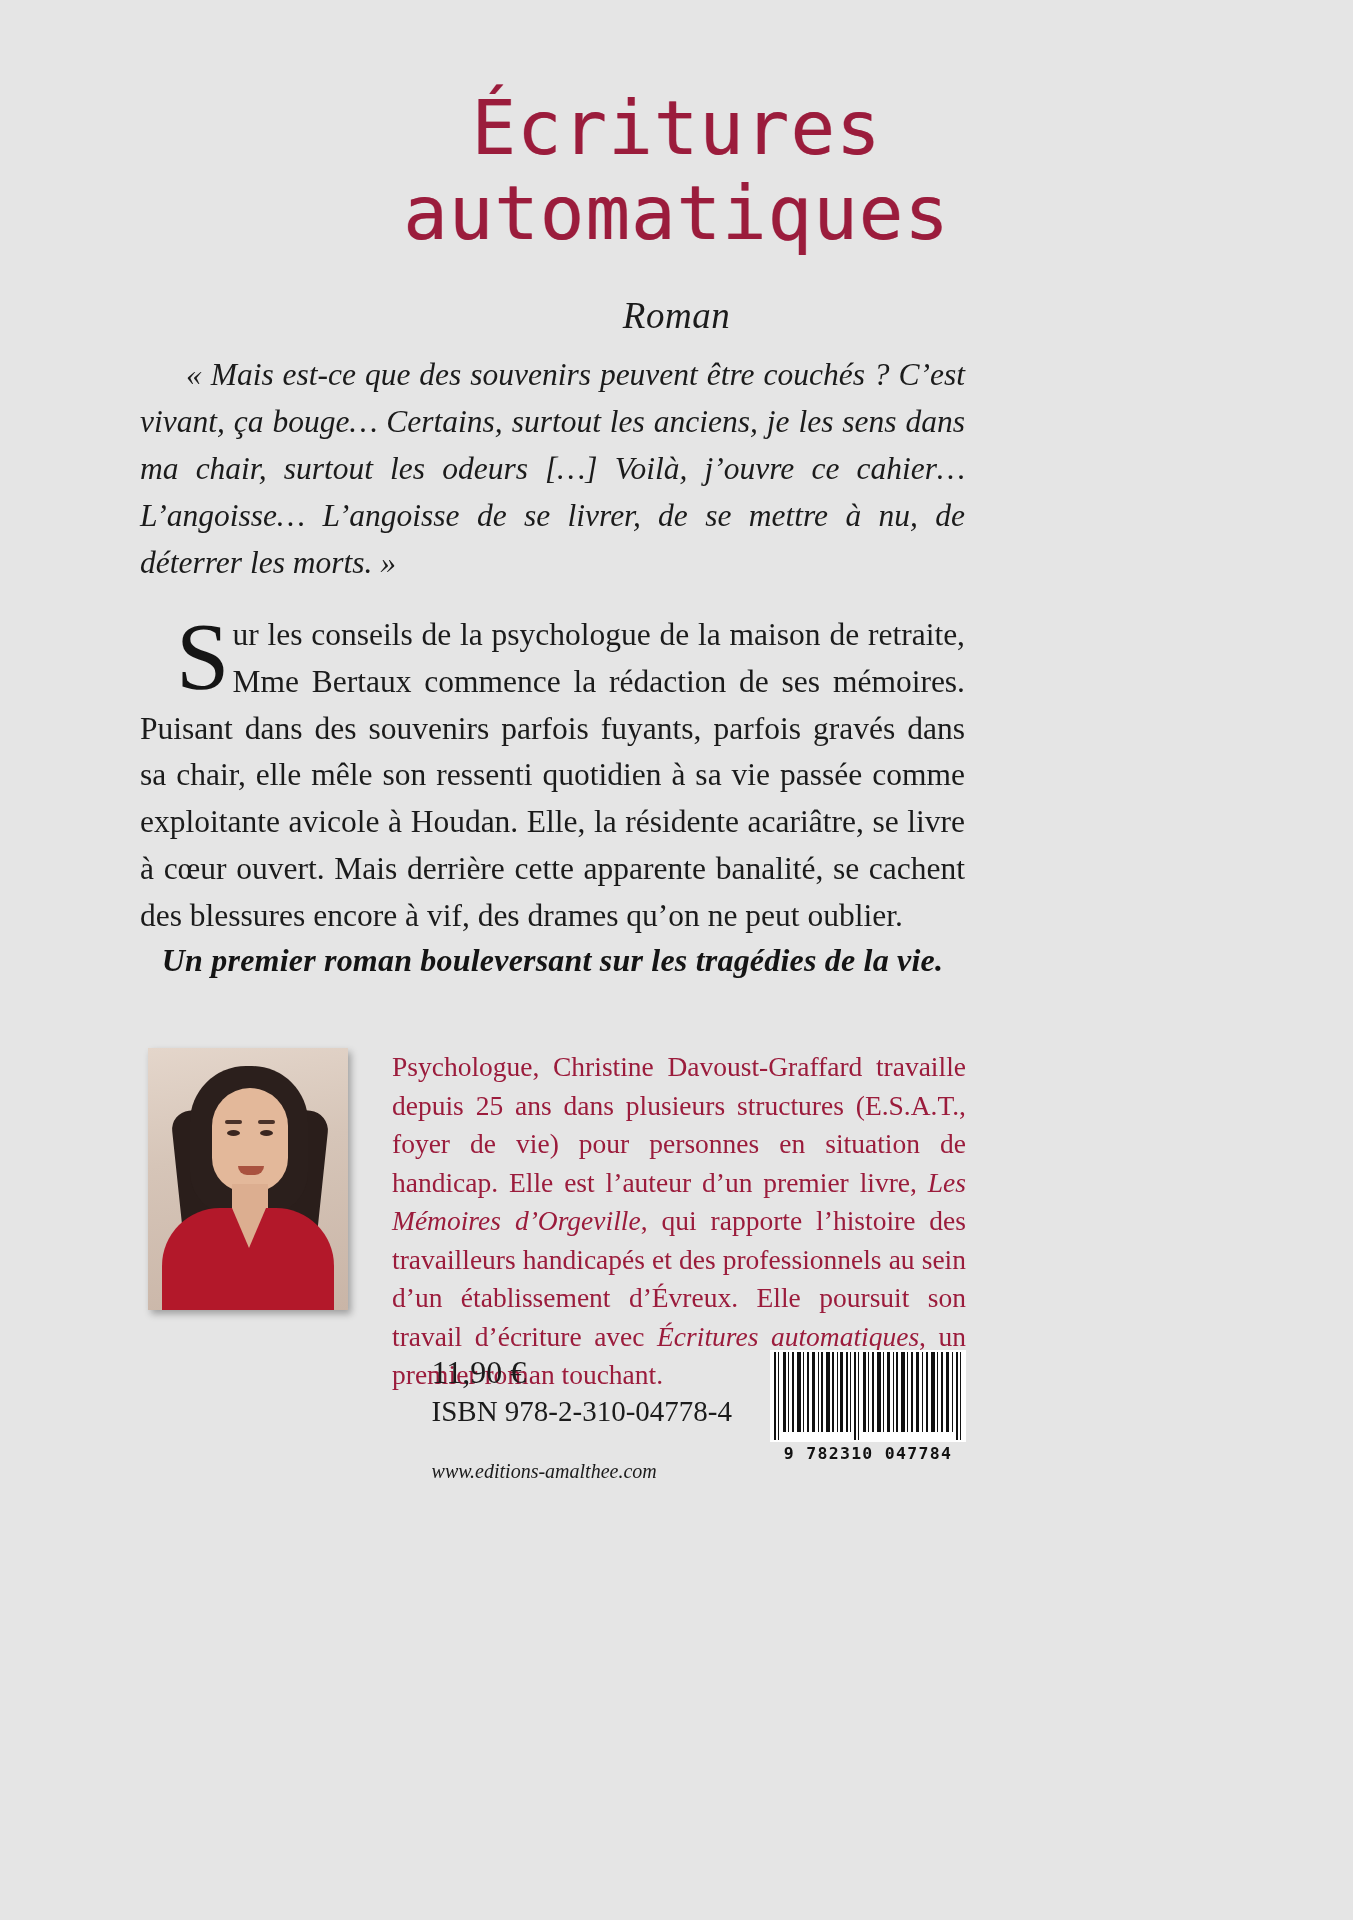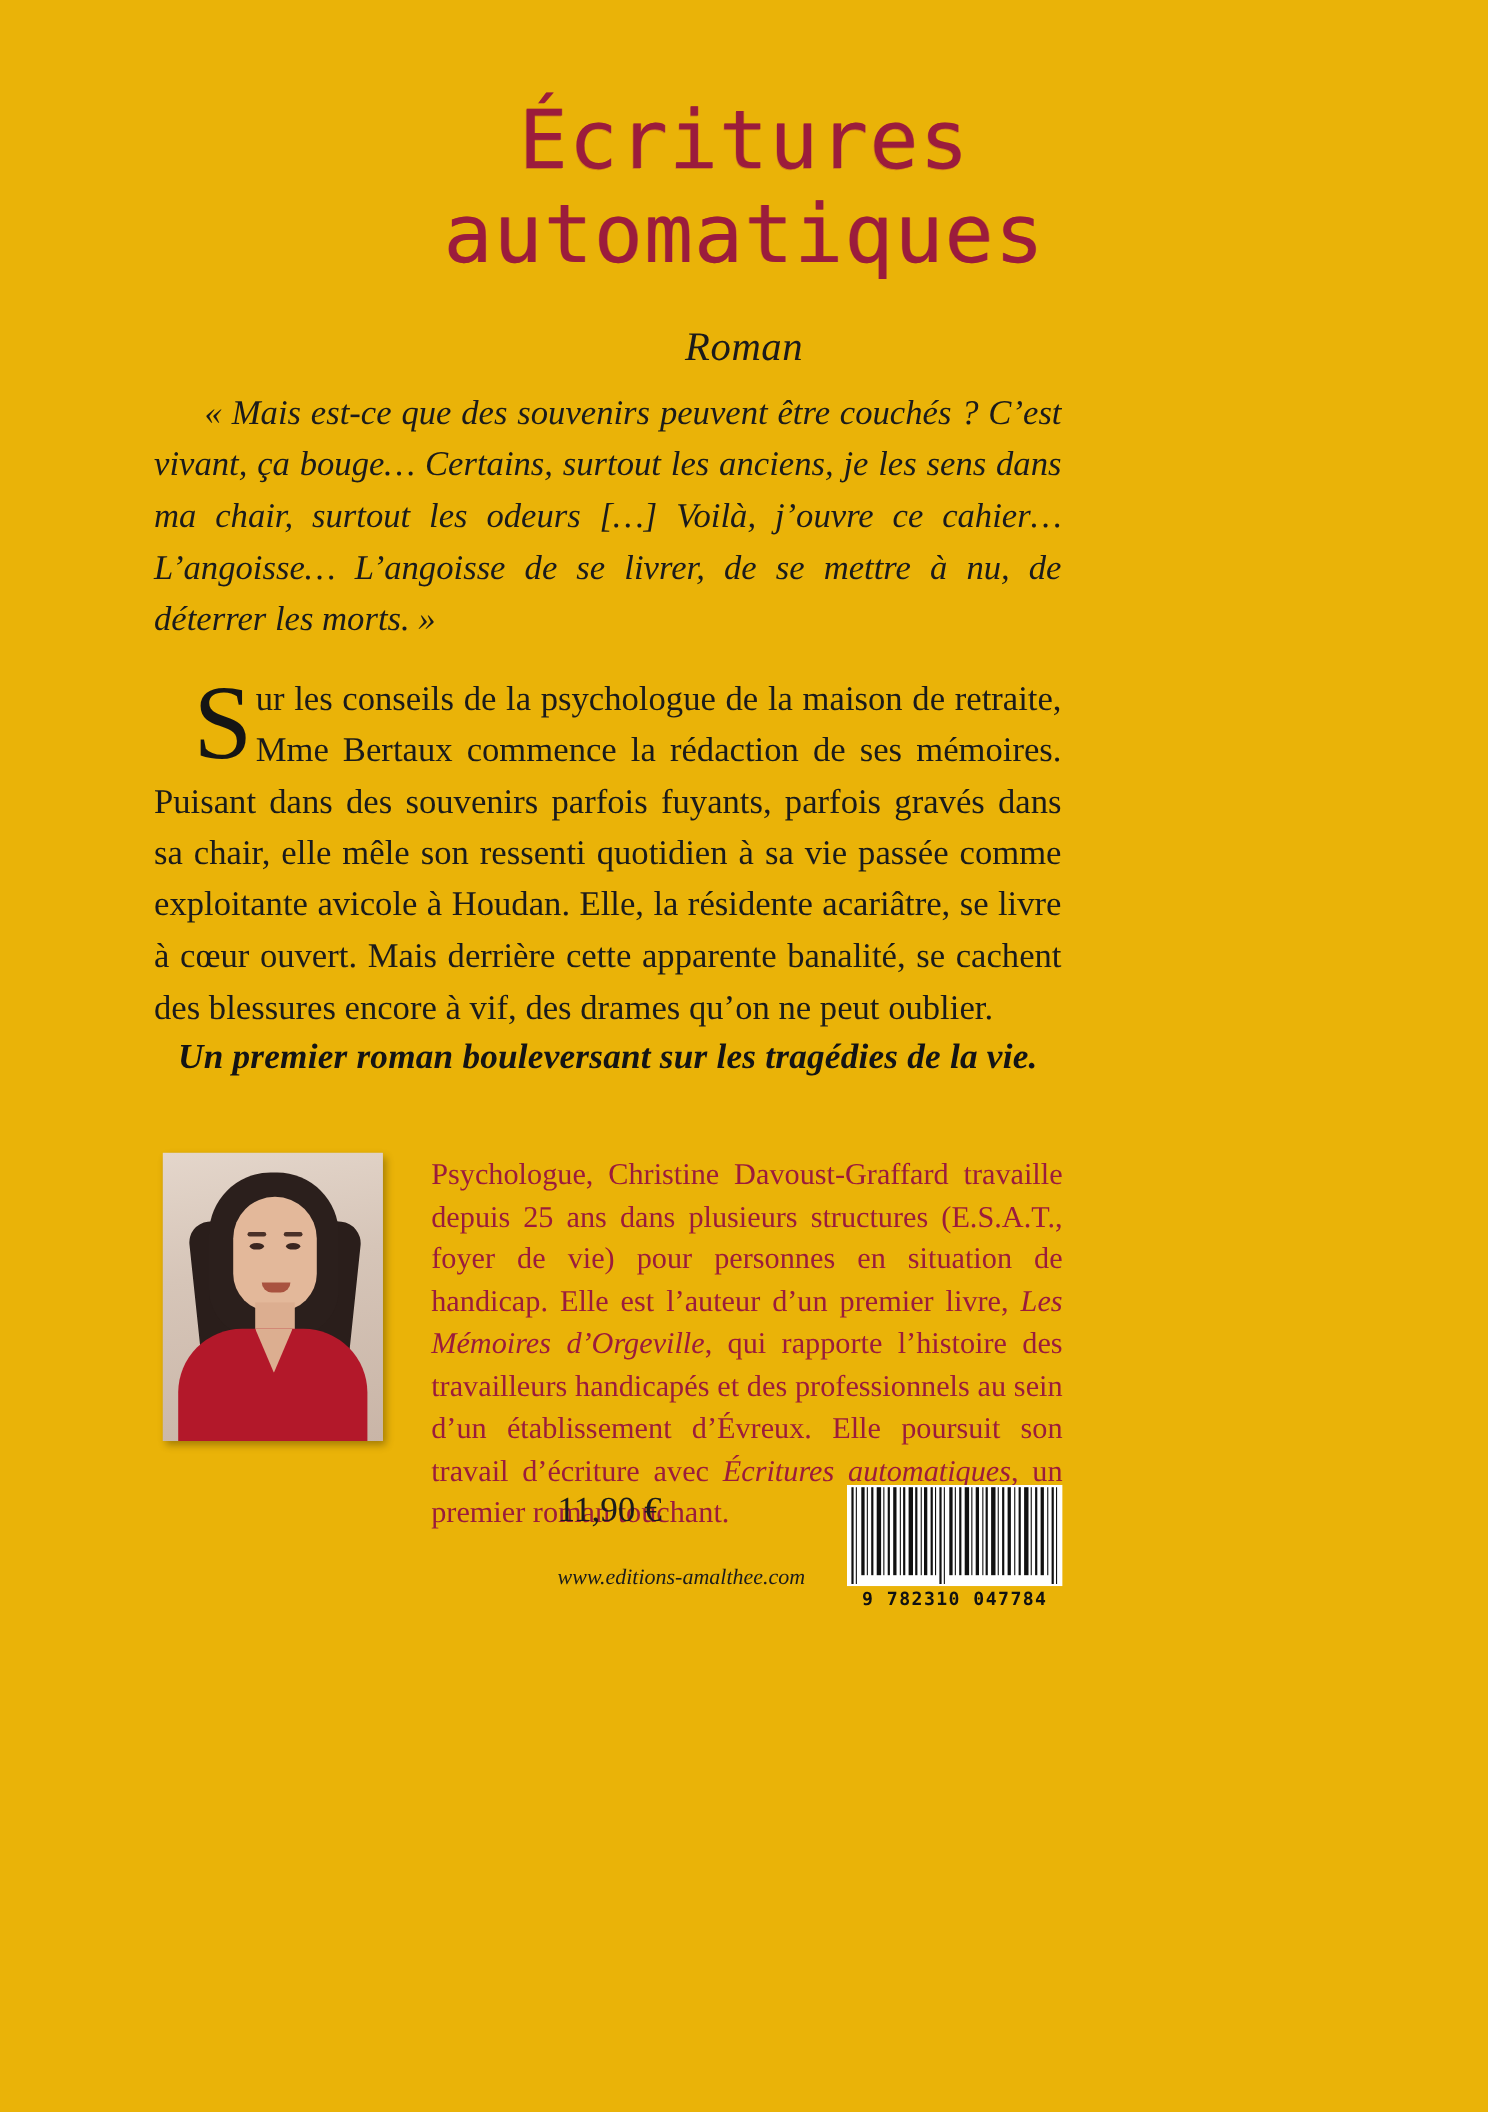--- a/index.html
+++ b/index.html
@@ -14,21 +14,21 @@
     color: #1a1a1a;
     position: relative;
     overflow: hidden;
   }
 
   .page {
     position: absolute;
     left: 0; top: 0;
     width: 1353px;
     height: 1920px;
-    background: #eab308;
+    background: #e5e5e5;
   }
 
   
   .title-block {
     position: absolute;
     left: 0;
     top: 86px;
     width: 1353px;
     text-align: center;
   }
@@ -302,20 +302,21 @@
     </div>
 
     <div class="author-bio">
       <span>Psychologue, Christine Davoust-Graffard travaille depuis 25 ans dans plusieurs structures (E.S.A.T., foyer de vie) pour personnes en situation de handicap. Elle est l’auteur d’un premier livre, </span><em>Les Mémoires d’Orgeville</em><span>, qui rapporte l’histoire des travailleurs handicapés et des professionnels au sein d’un établissement d’Évreux. Elle poursuit son travail d’écriture avec </span><em>Écritures automatiques</em><span>, un premier roman touchant.</span>
     </div>
   </div>
 
   <div class="footer">
     <div class="footer-text">
       <div class="price">11,90 €</div>
+      <div class="isbn">ISBN 978-2-310-04778-4</div>
       <div class="website">www.editions-amalthee.com</div>
     </div>
 
     <div class="barcode-wrap">
       <svg class="barcode" viewBox="0 0 196 92" preserveAspectRatio="none">
         <rect x="0" y="0" width="196" height="92" fill="#ffffff"></rect>
         <g fill="#111111">
           <rect x="4" y="2" width="2" height="88"></rect>
           <rect x="8" y="2" width="1" height="88"></rect>
           <rect x="13" y="2" width="3" height="80"></rect>

